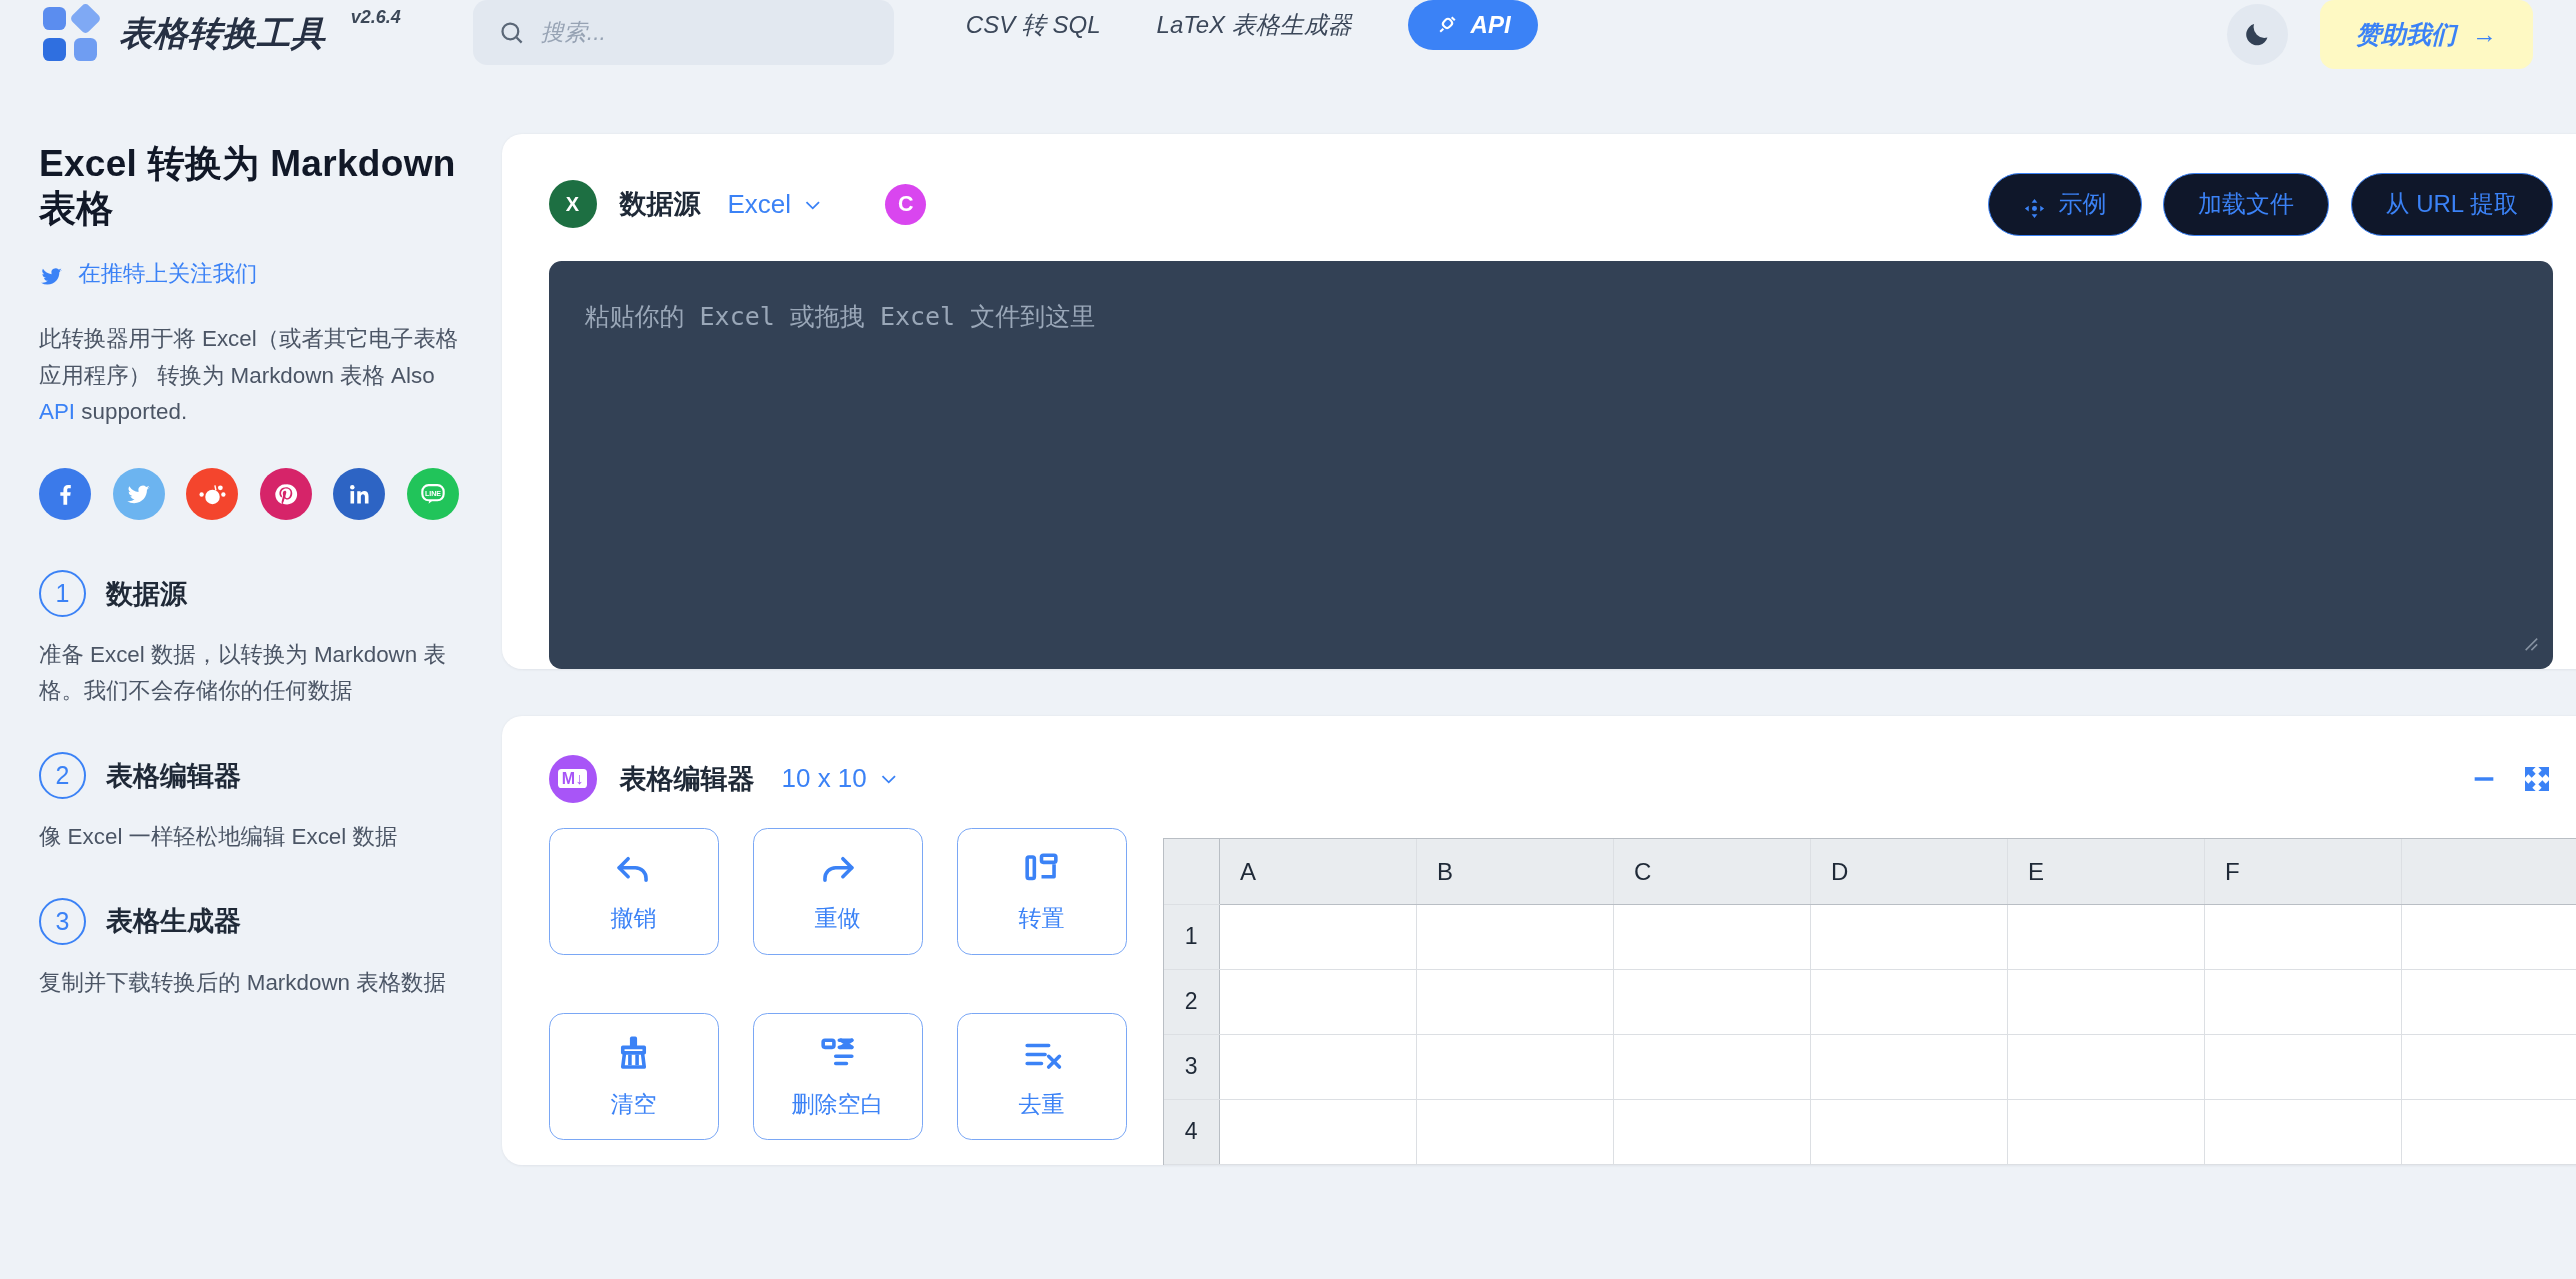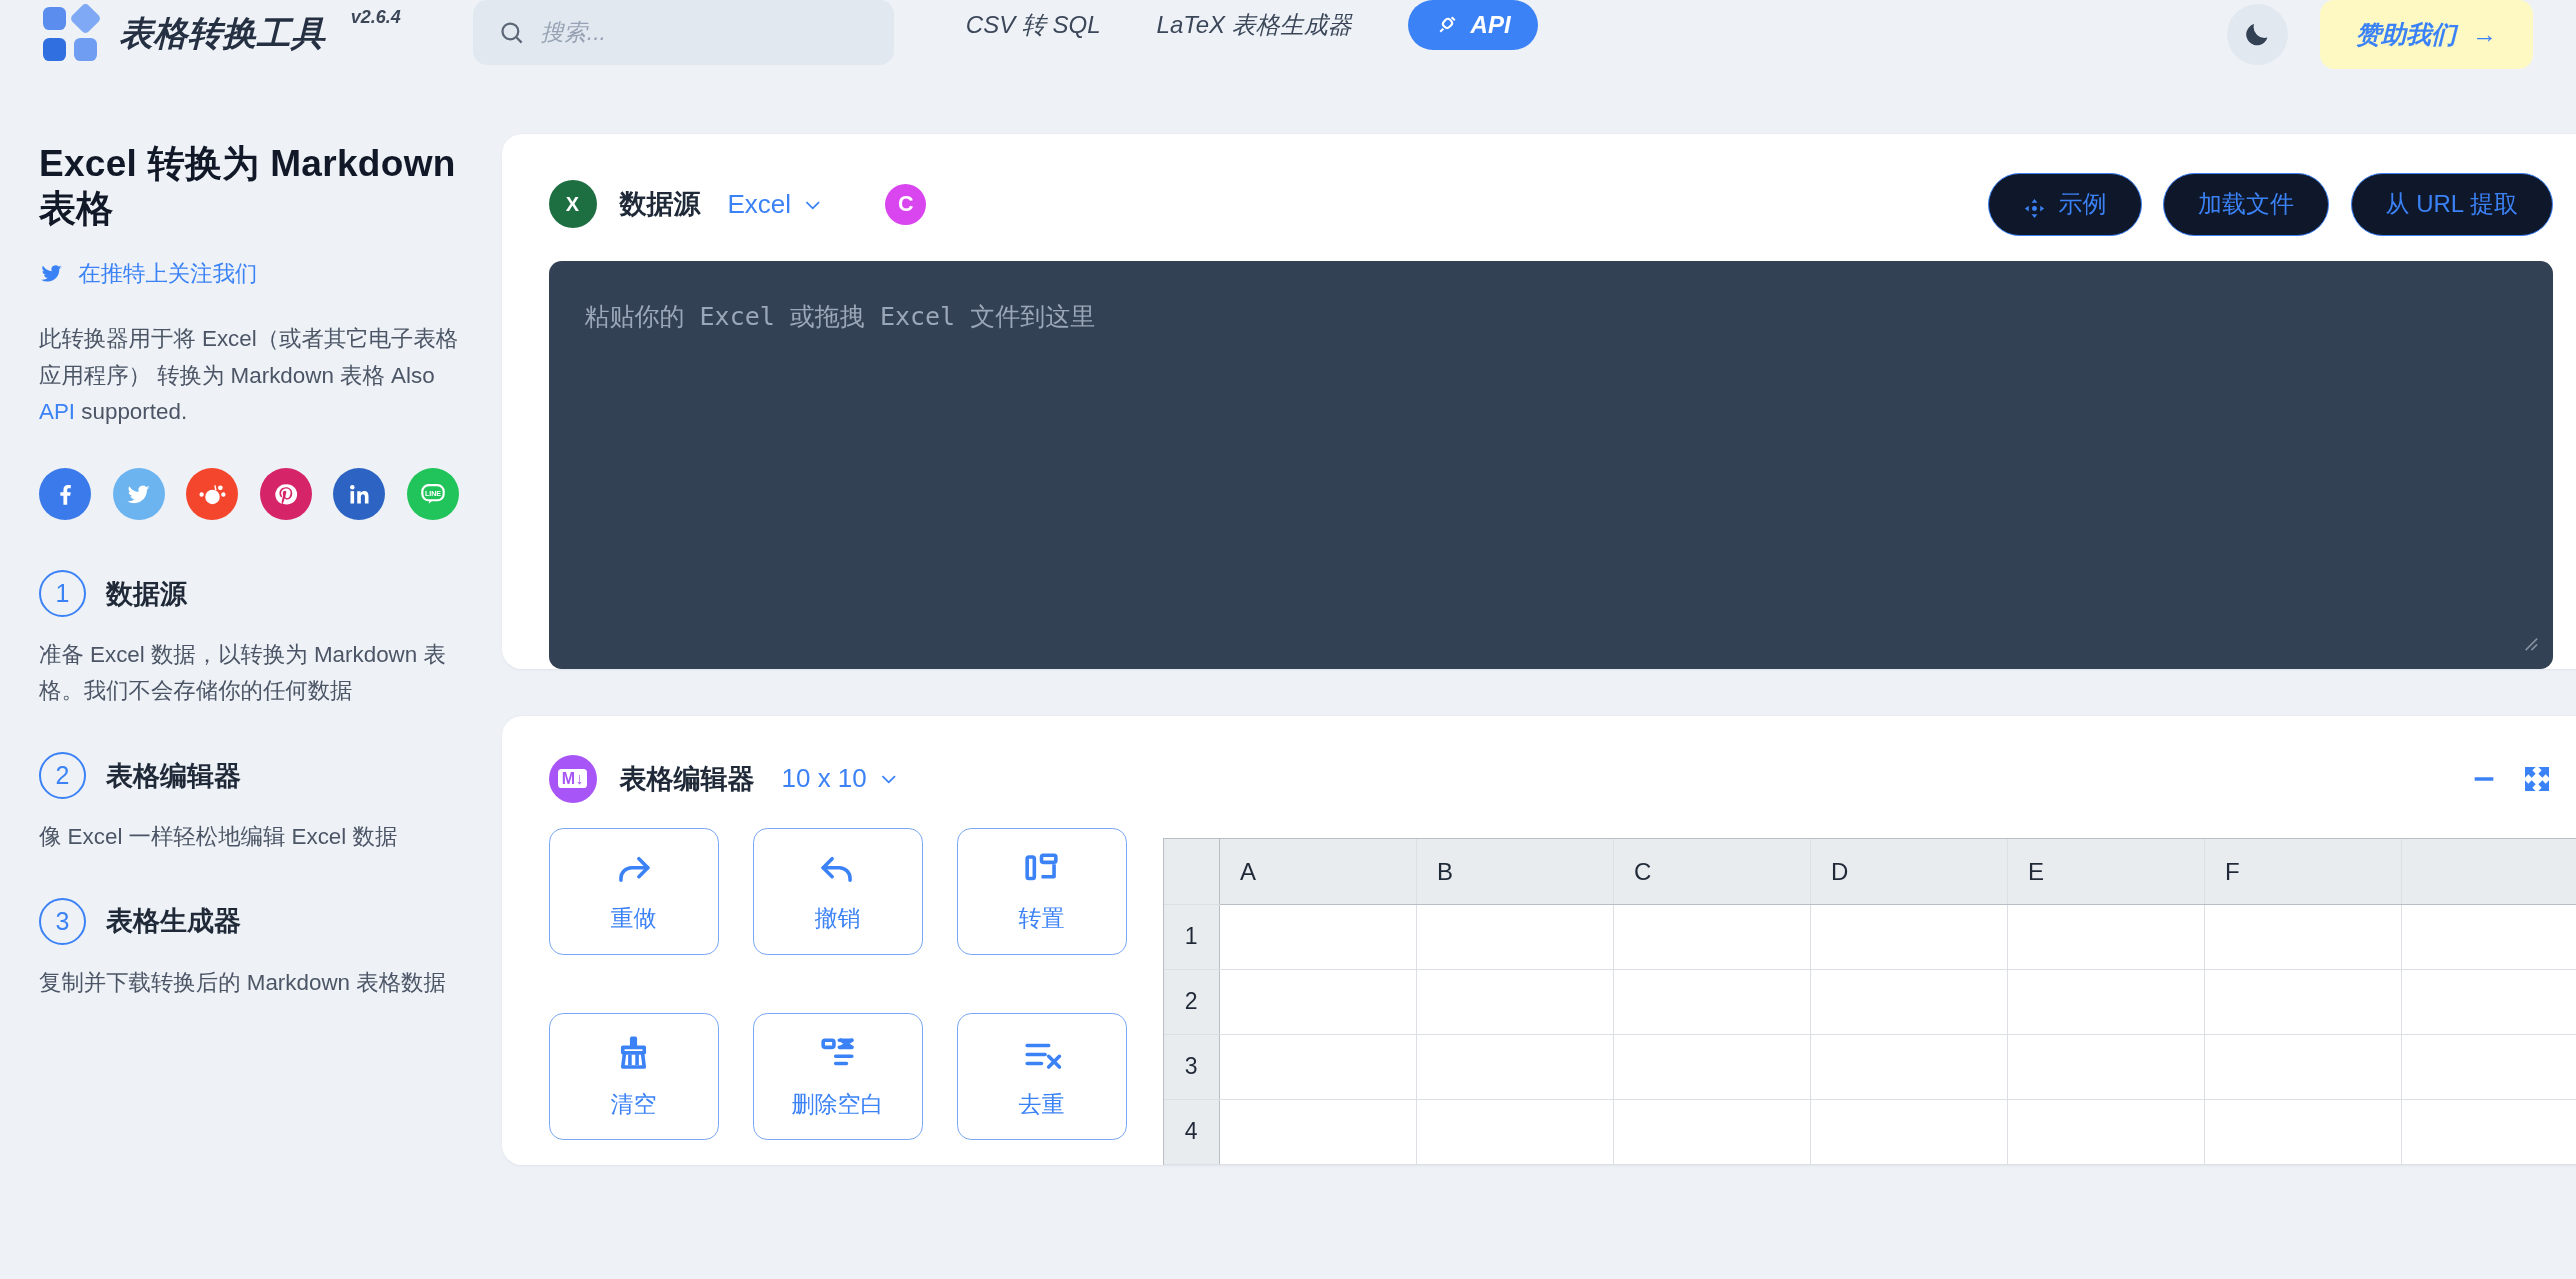--- a/index.html
+++ b/index.html
@@ -73,21 +73,21 @@
   .layout { display: flex; height: calc(1280px - 134px); }
   .sidebar { width: 538px; padding: 7.2px 43px 0 39px; }
   .main { flex: 1; padding: 0 152px 0 0; }
 
   
   .page-title {
     font-size: 37px; font-weight: bold; color: #111827;
     line-height: 1.22; margin-bottom: 27px; letter-spacing: 0.3px;
   }
   .twitter-follow {
-    display: flex; align-items: center; gap: 14.3px;
+    display: flex; align-items: flex-end; gap: 14.3px;
     color: #3b82f6; font-size: 22.4px; margin-bottom: 32px;
   }
   .desc {
     font-size: 22.4px; color: #4b5565; line-height: 1.62; margin-bottom: 38px;
   }
   .desc a { color: #3b82f6; text-decoration: none; }
   .socials { display: flex; gap: 21.5px; margin-bottom: 50px; }
   .soc {
     width: 52px; height: 52px; border-radius: 50%;
     display: flex; align-items: center; justify-content: center;
@@ -396,31 +396,31 @@
               <path d="M21 21h-8l2.5-2.5L13 16l3-3 2.5 2.5L21 13z"></path>
             </svg>
           </span>
         </span>
       </div>
 
       <div class="editor-body">
         <div class="tool-grid">
           <button class="tool-btn">
             <svg width="43" height="43" viewBox="0 0 24 24" fill="none" stroke="#3b82f6" stroke-width="2" stroke-linecap="round" stroke-linejoin="round">
+              <path d="M9 6L4 11l5 5"></path>
+                <path d="M4 11h9a6 6 0 0 1 6 6v1"></path>
+            </svg>
+            <span class="tool-label">撤销</span>
+          </button>
+          <button class="tool-btn">
+            <svg width="43" height="43" viewBox="0 0 24 24" fill="none" stroke="#3b82f6" stroke-width="2" stroke-linecap="round" stroke-linejoin="round">
               <path d="M15 6l5 5-5 5"></path>
                 <path d="M20 11h-9a6 6 0 0 0-6 6v1"></path>
             </svg>
             <span class="tool-label">重做</span>
-          </button>
-          <button class="tool-btn">
-            <svg width="43" height="43" viewBox="0 0 24 24" fill="none" stroke="#3b82f6" stroke-width="2" stroke-linecap="round" stroke-linejoin="round">
-              <path d="M9 6L4 11l5 5"></path>
-                <path d="M4 11h9a6 6 0 0 1 6 6v1"></path>
-            </svg>
-            <span class="tool-label">撤销</span>
           </button>
           <button class="tool-btn">
             <svg width="43" height="43" viewBox="0 0 24 24" fill="none" stroke="#3b82f6" stroke-width="2" stroke-linejoin="round">
               <rect x="4" y="5" width="4" height="12" rx="1"></rect>
               <rect x="12" y="4" width="8" height="4" rx="1"></rect>
               <path d="M19 9v7h-7"></path>
             </svg>
             <span class="tool-label">转置</span>
           </button>
           <button class="tool-btn">

